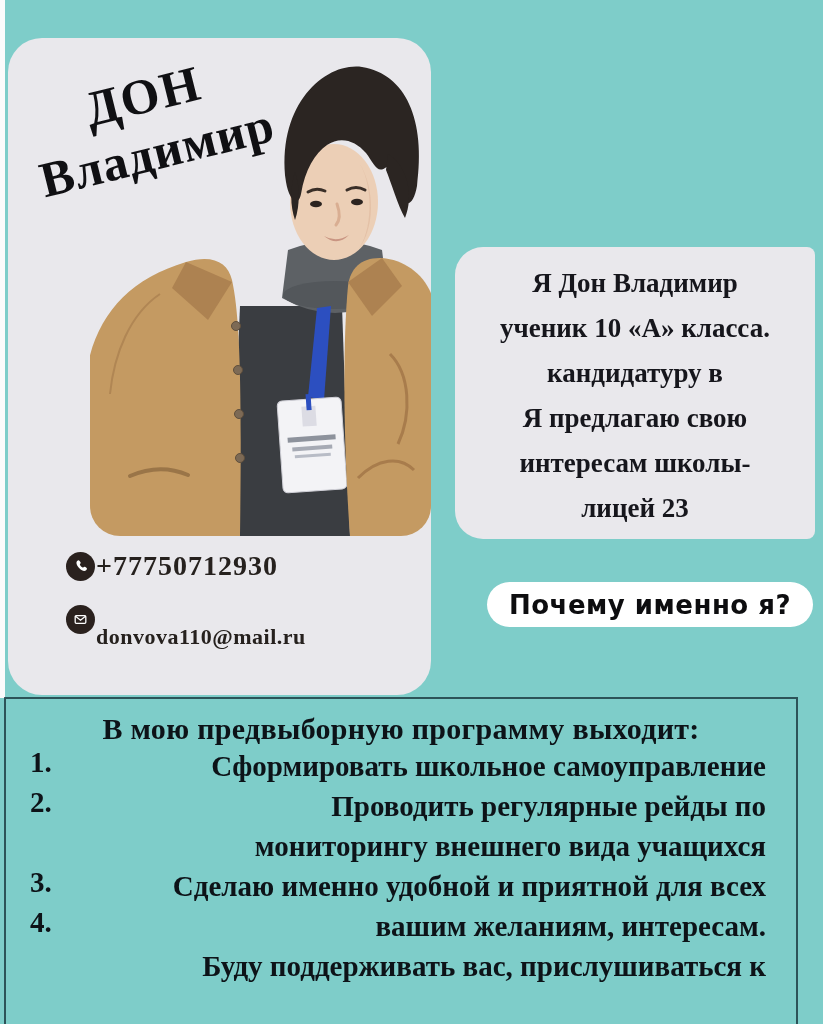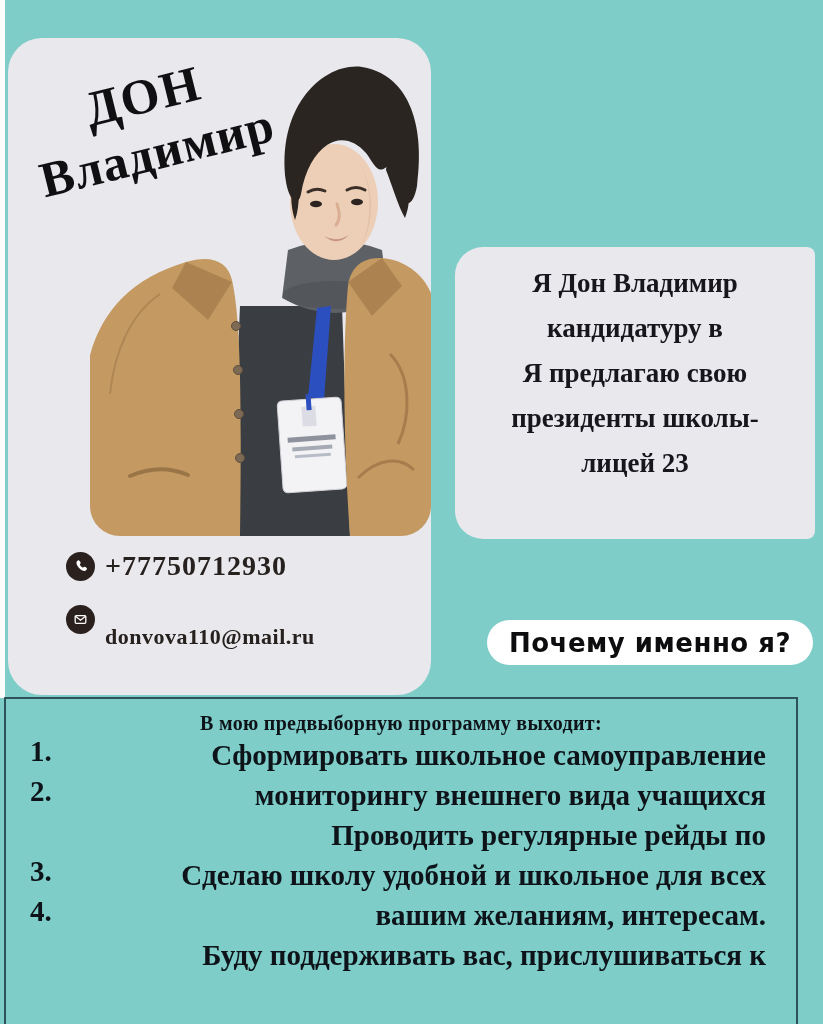--- a/index.html
+++ b/index.html
@@ -10,48 +10,48 @@
   
   .photo-card{position:absolute;left:8px;top:38px;width:423px;height:657px;
               background:#e9e8ec;border-radius:34px;}
   .candidate-name{position:absolute;left:-8px;top:28px;width:300px;
                   transform:rotate(-14deg);transform-origin:50% 50%;
                   text-align:center;color:#101013;font-weight:bold;line-height:58px;}
   .candidate-name .ln1{font-size:50px;letter-spacing:2px;}
   .candidate-name .ln2{font-size:50px;letter-spacing:1px;}
   .portrait{position:absolute;left:82px;top:16px;}
 
-  .contact-row{position:absolute;display:flex;align-items:center;gap:10px;color:#26211e;}
+  .contact-row{position:absolute;display:flex;align-items:center;gap:1px;color:#26211e;}
   .contact-row.phone{left:58px;top:512px;}
   .contact-row.email{left:58px;top:551px;}
   .contact-icon{width:29px;height:29px;border-radius:50%;background:#2a211e;
                 display:flex;align-items:center;justify-content:center;flex:0 0 auto;}
   .contact-text-phone{font-size:28px;font-weight:bold;letter-spacing:1px;}
   .contact-text-email{font-size:22px;font-weight:bold;letter-spacing:.5px;margin-top:35px;}
 
   
   .intro-card{position:absolute;left:455px;top:247px;width:360px;height:292px;
               background:#e9e8ec;border-radius:28px 8px 8px 28px;
               display:flex;flex-direction:column;justify-content:flex-start;
               padding-top:14px;box-sizing:border-box;}
   .intro-line{text-align:center;font-size:27px;font-weight:bold;color:#16161c;
               line-height:45px;white-space:nowrap;}
 
   
-  .why-pill{position:absolute;left:487px;top:620px;width:326px;height:45px;
+  .why-pill{position:absolute;left:487px;top:582px;width:326px;height:45px;
             background:#ffffff;border-radius:23px;display:flex;align-items:center;
             justify-content:center;}
   .why-pill span{font-family:"DejaVu Sans", sans-serif;font-weight:bold;
                  font-size:26px;color:#0d0d0f;letter-spacing:.5px;}
 
   
   .program-box{position:absolute;left:4px;top:697px;width:794px;height:330px;
                border:2px solid rgba(18,42,50,0.75);box-sizing:border-box;
                background:transparent;}
-  .program-heading{margin-top:13px;text-align:center;font-size:20px;font-weight:bold;
+  .program-heading{margin-top:13px;text-align:center;font-size:30px;font-weight:bold;
                    color:#0d1318;letter-spacing:.3px;}
   .program-item{position:relative;margin-top:0;}
   .program-num{position:absolute;left:24px;top:0;font-size:29px;font-weight:bold;color:#0d1318;}
   .program-lines{padding:0 30px 0 58px;}
   .program-line{text-align:right;font-size:29px;font-weight:bold;color:#0d1318;
                 line-height:40px;}
   .program-item{padding-top:0;}
 </style>
 </head>
 <body>
@@ -140,52 +140,53 @@
           <rect x="4.5" y="6.5" width="15" height="11" rx="1.6" fill="none" stroke="#ffffff" stroke-width="1.8"></rect>
           <path d="M5 7.5 L12 13 L19 7.5" fill="none" stroke="#ffffff" stroke-width="1.8" stroke-linecap="round"></path>
         </svg>
       </span>
       <span class="contact-text-email">donvova110@mail.ru</span>
     </div>
   </div>
 
   <div class="intro-card">
     <div class="intro-line">Я Дон Владимир</div>
+    <div class="intro-line">ученик 10 «А» класса.</div>
     <div class="intro-line">кандидатуру в</div>
     <div class="intro-line">Я предлагаю свою</div>
-    <div class="intro-line">президенты школы-</div>
+    <div class="intro-line">интересам школы-</div>
     <div class="intro-line">лицей 23</div>
   </div>
 
   <div class="why-pill">
     <span>Почему именно я?</span>
   </div>
 
   <div class="program-box">
     <div class="program-heading">В мою предвыборную программу выходит:</div>
 
     <div class="program-item">
       <span class="program-num">1.</span>
       <div class="program-lines">
         <div class="program-line">Сформировать школьное самоуправление</div>
       </div>
     </div>
 
     <div class="program-item">
       <span class="program-num">2.</span>
       <div class="program-lines">
+        <div class="program-line">Проводить регулярные рейды по</div>
         <div class="program-line">мониторингу внешнего вида учащихся</div>
-        <div class="program-line">Проводить регулярные рейды по</div>
       </div>
     </div>
 
     <div class="program-item">
       <span class="program-num">3.</span>
       <div class="program-lines">
-        <div class="program-line">Сделаю школу удобной и школьное для всех</div>
+        <div class="program-line">Сделаю именно удобной и приятной для всех</div>
       </div>
     </div>
 
     <div class="program-item">
       <span class="program-num">4.</span>
       <div class="program-lines">
         <div class="program-line">вашим желаниям, интересам.</div>
         <div class="program-line">Буду поддерживать вас, прислушиваться к</div>
       </div>
     </div>

